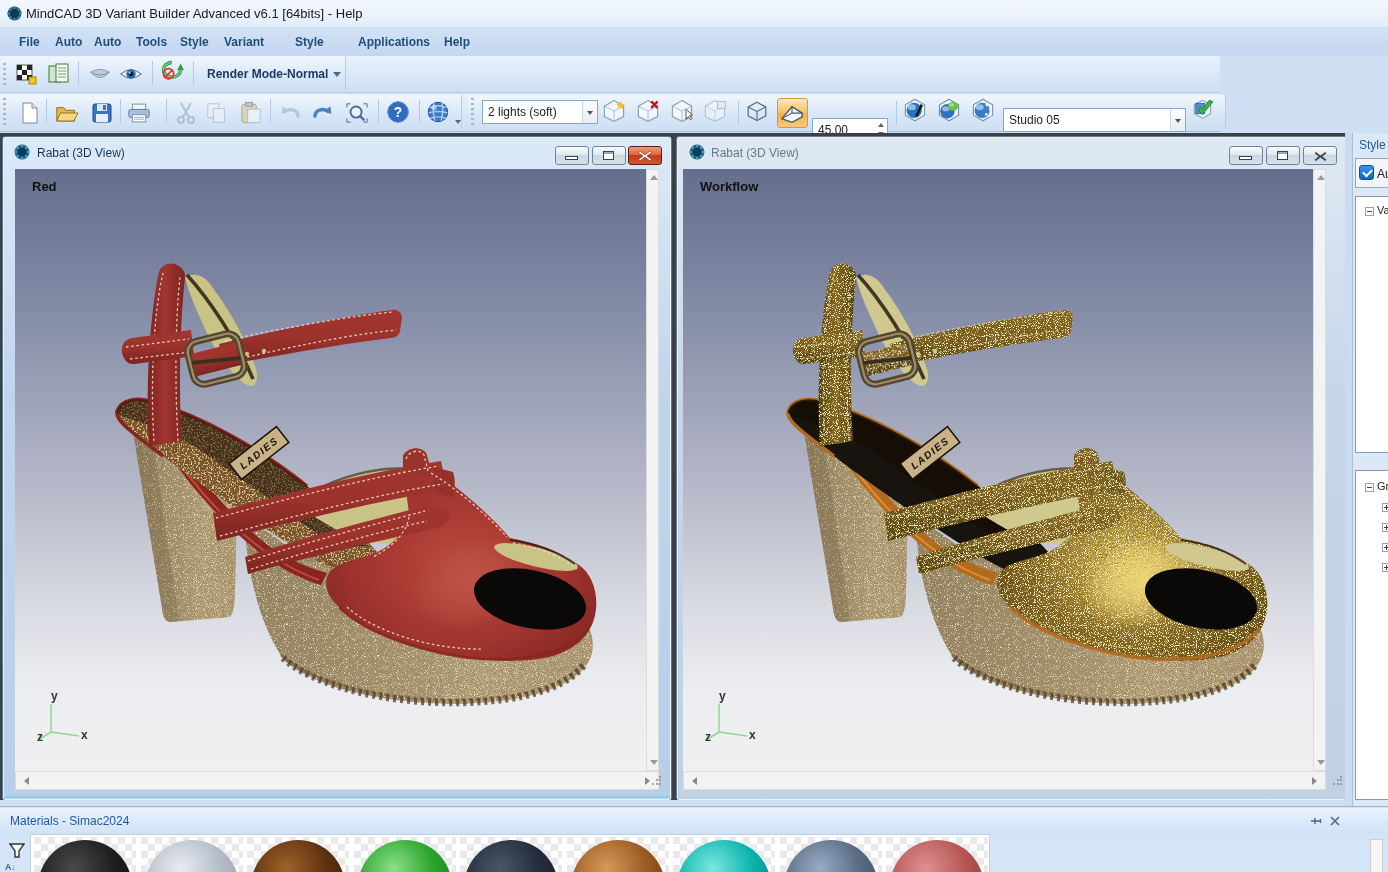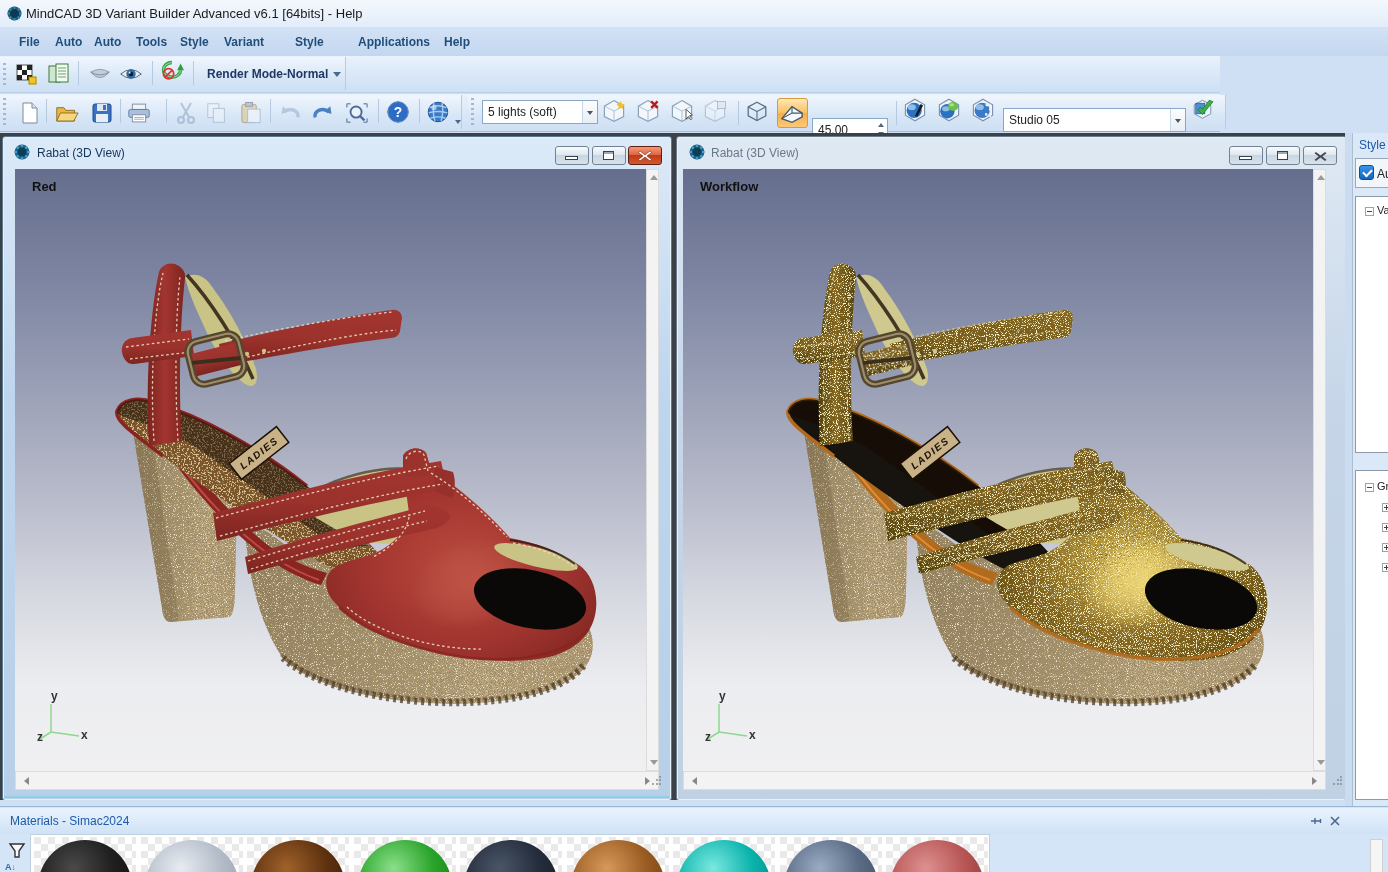--- a/index.html
+++ b/index.html
@@ -256,21 +256,21 @@
 
   <svg class="ticon" style="left:426px;top:6px" width="27" height="26" viewBox="0 0 27 26">
     <circle cx="13.5" cy="13" r="11" fill="#3a7ac8" stroke="#1a4a8a"></circle>
     <path d="M4,8 Q13,4 23,8 M3,14 Q13,11 24,14 M5,20 Q13,17 22,20" stroke="#a9ccec" fill="none" stroke-width="1.6"></path>
     <path d="M9,3 Q7,13 10,23 M18,3 Q20,13 17,23" stroke="#a9ccec" fill="none" stroke-width="1.6"></path>
     <circle cx="9" cy="8" r="3" fill="#cfe4f6" opacity="0.7"></circle>
   </svg>
   <div class="arrw" style="left:455px;top:26px;border-left:3.5px solid transparent;border-right:3.5px solid transparent;border-top:4px solid #4a6a8a"></div>
 
   <div class="combo" style="left:482px;top:6px;width:116px">
-    <div class="cap">5 lights (soft)</div>
+    <div class="cap">2 lights (soft)</div>
       <div class="drop"></div>
     <div class="arrw" style="right:4px;top:10px;border-left:3.5px solid transparent;border-right:3.5px solid transparent;border-top:4px solid #456"></div>
   </div>
 
   <svg class="ticon" style="left:602px;top:5px" width="30" height="28" viewBox="0 0 30 28">
     <polygon points="15,1 27,8 27,21 15,27 3,21 3,8" fill="#f2f7fc" stroke="#8aa2ba" stroke-width="1.5"></polygon>
     <path d="M15,14 L27,8 M15,14 L3,8 M15,14 L15,27" stroke="#9ab2c8" fill="none"></path>
     <polygon points="23,1.5 25,5 28.5,5.5 26,8 26.6,11.5 23,10 20,11.5 20.6,8 18,5.5 21.5,5" fill="#f2c030"></polygon>
   </svg>
   <svg class="ticon" style="left:636px;top:5px" width="30" height="28" viewBox="0 0 30 28">

